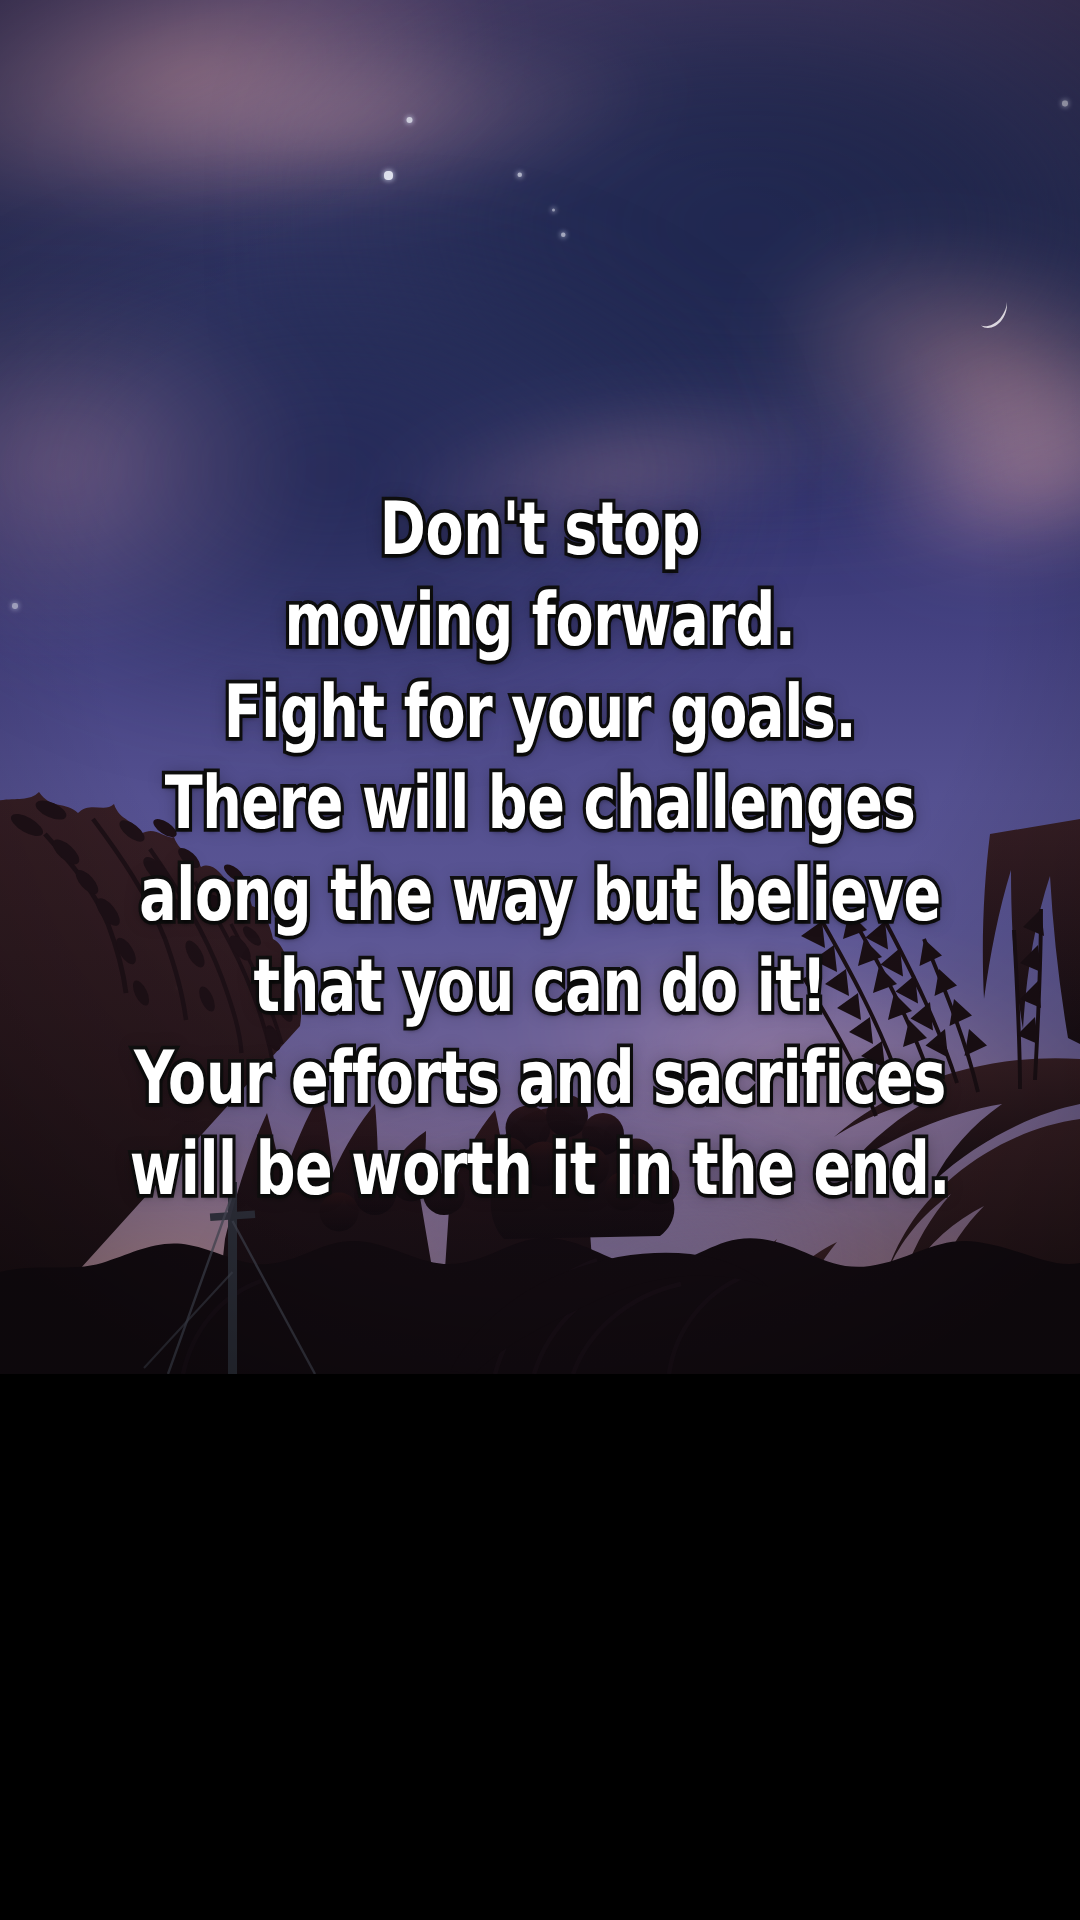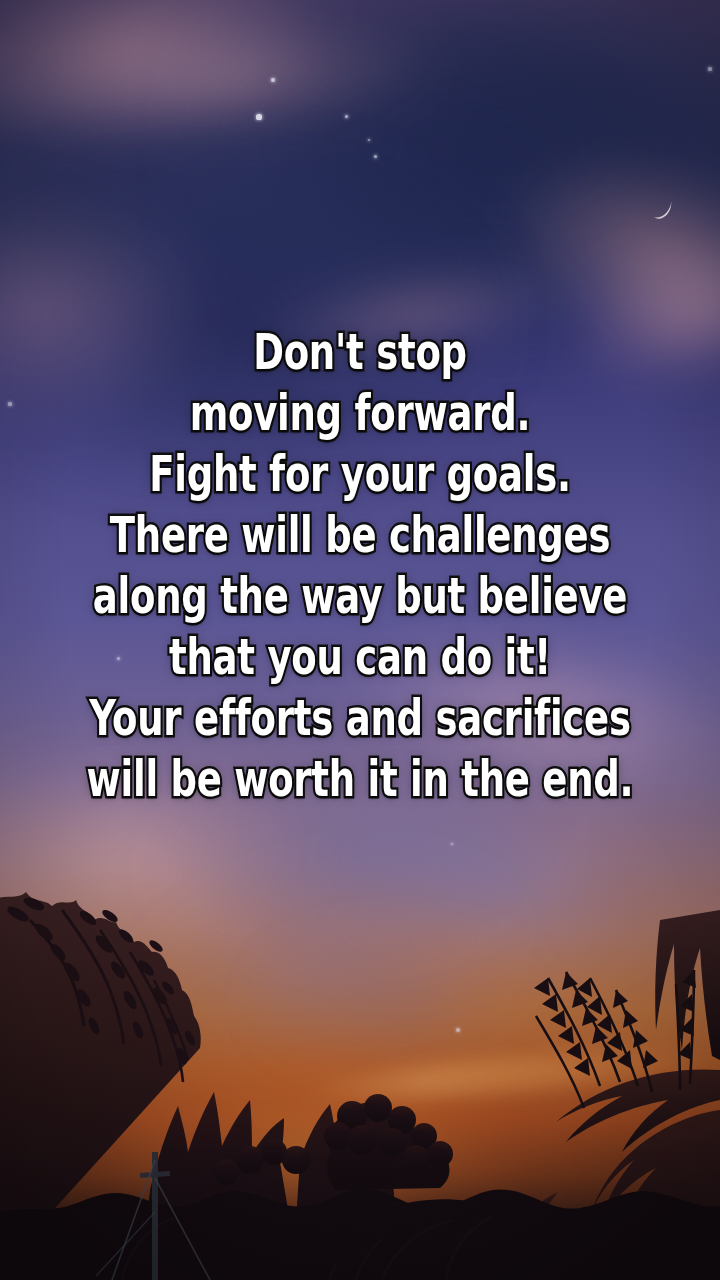--- a/index.html
+++ b/index.html
@@ -11,21 +11,21 @@
   body {
     width: 720px;
     height: 1280px;
     overflow: hidden;
     font-family: "Liberation Sans", sans-serif;
   }
 
   #wallpaper {
     position: relative;
     width: 720px;
-    height: 1280px;
+    height: 916px;
     overflow: hidden;
     background: #2b2f58;
   }
 
   
   .sky-base {
     position: absolute;
     inset: 0;
     background: linear-gradient(
       to bottom,

